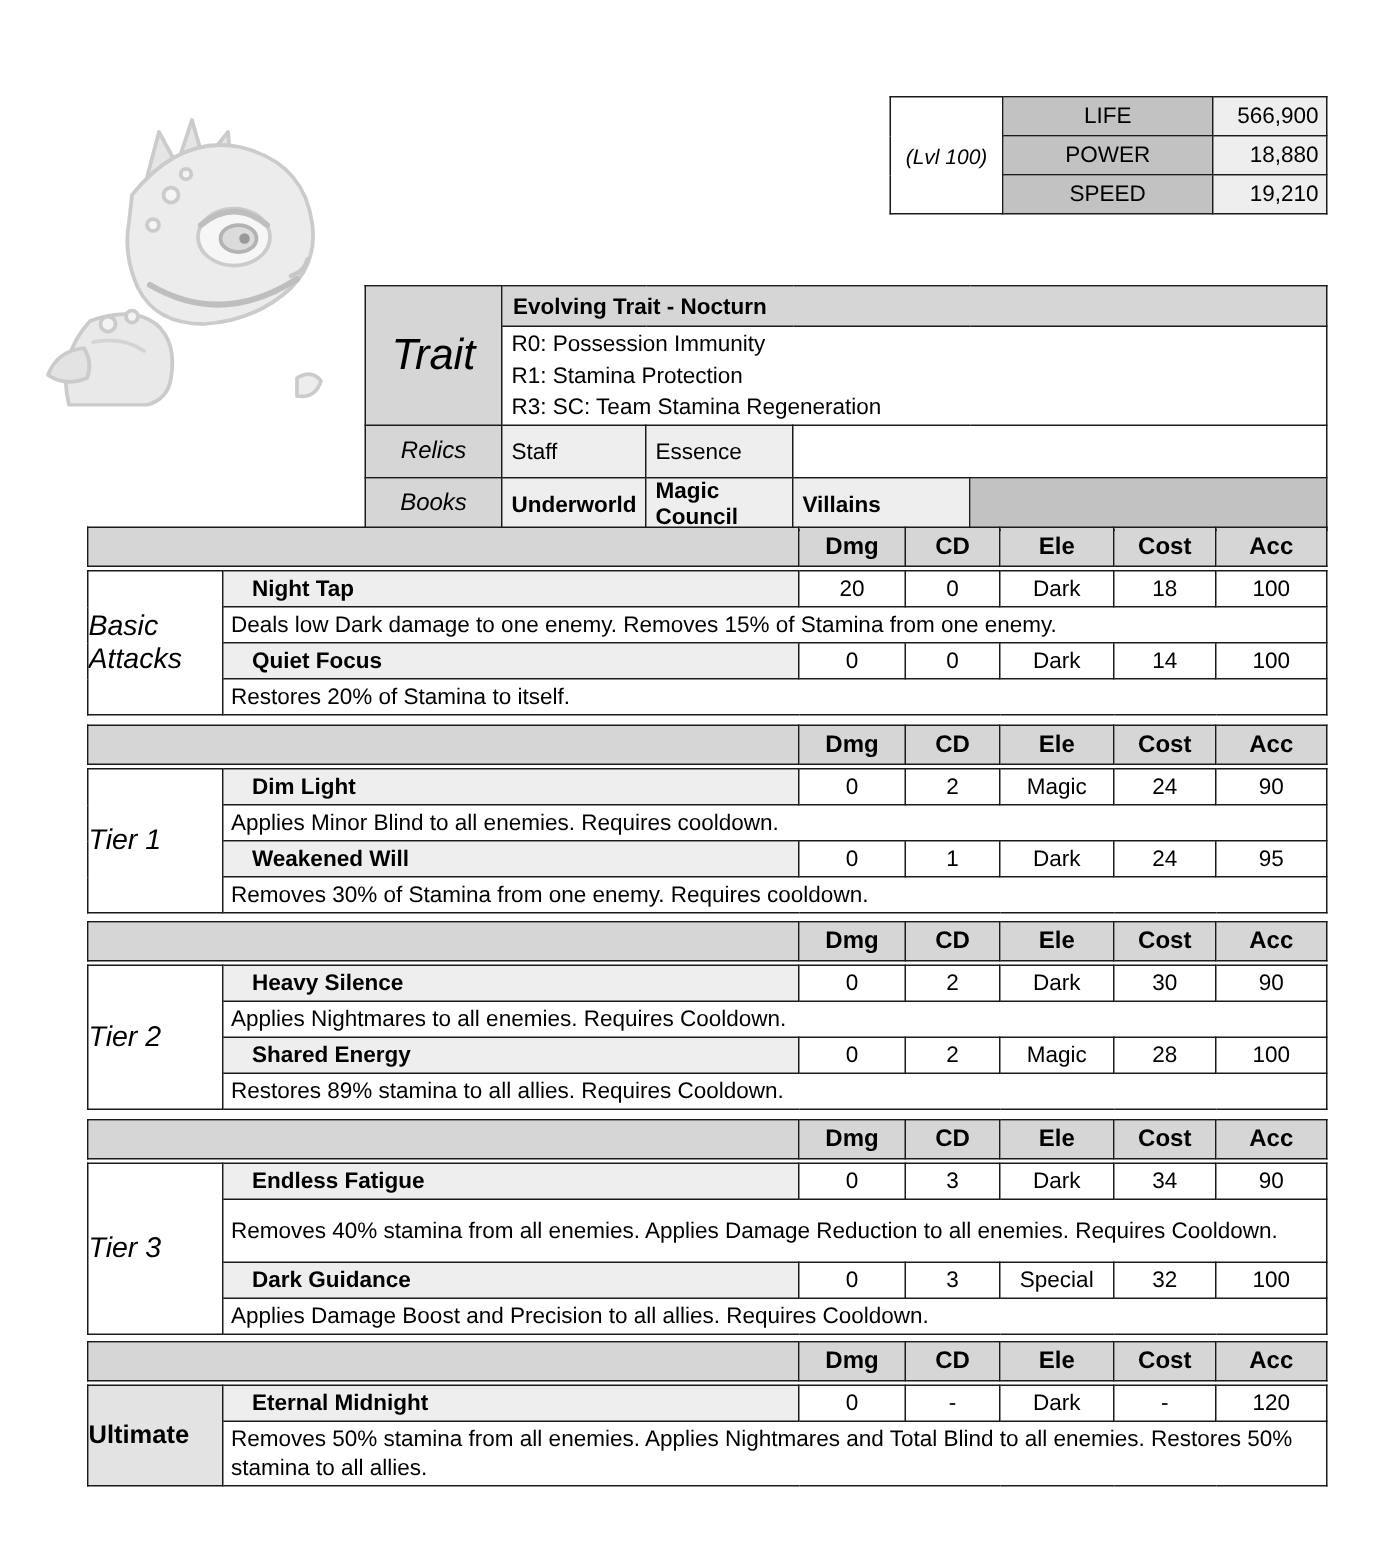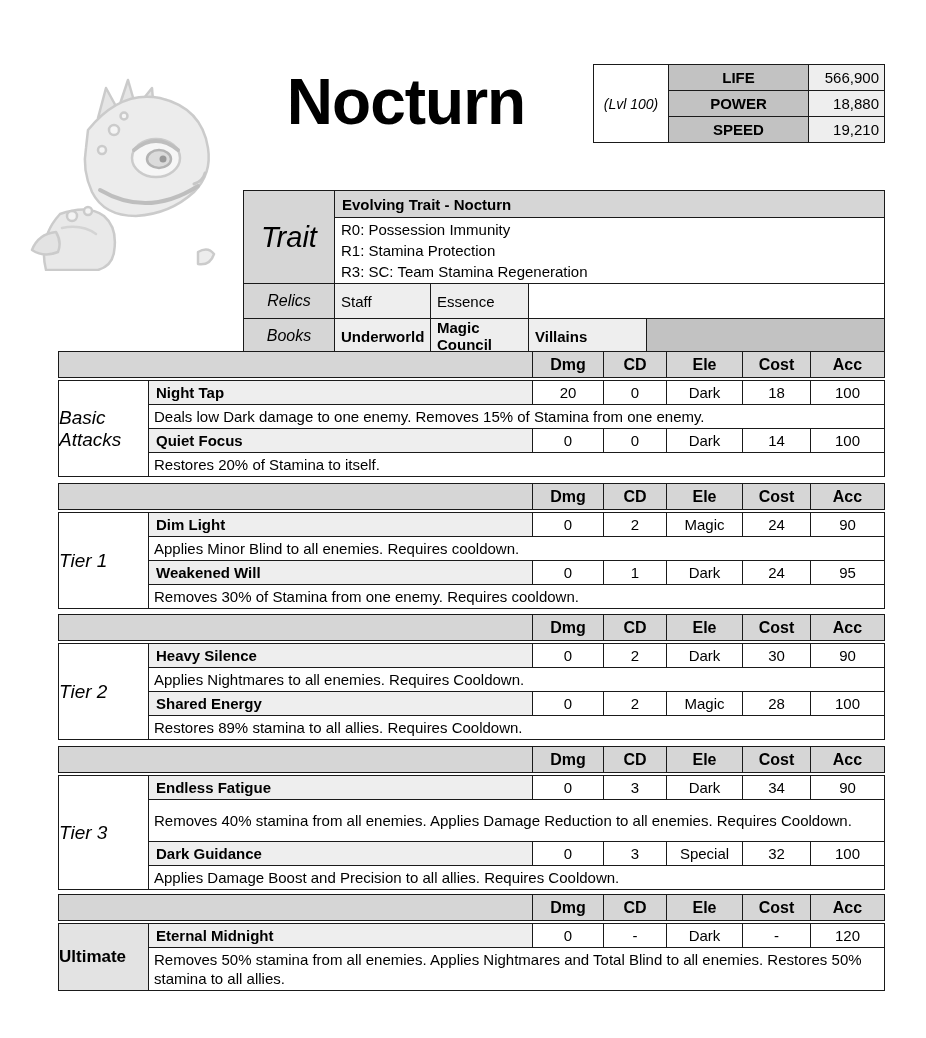--- a/index.html
+++ b/index.html
@@ -22,21 +22,21 @@
   .title {
     position:absolute; left:236px; top:70px; width:340px;
     font-size:64px; line-height:64px; font-weight:bold; text-align:center;
     letter-spacing:-1px; white-space:nowrap;
   }
 
   
   .stats { left:593px; top:64px; }
   .stats tr { height:26px; }
   .lvl-cell { background:#fff; font-style:italic; font-size:14px; text-align:center; }
-  .stat-label { background:var(--label-gray); font-weight:bold; text-align:center;margin-top:20px; }
+  .stat-label { background:var(--label-gray); font-weight:normal; text-align:center;margin-top:20px; }
   .stat-value { background:var(--cell-light); text-align:right; padding-right:5px; }
 
   .elements { left:593px; top:142px; }
   .elements tr { height:46px; }
   .el-label { background:var(--label-gray); font-weight:bold; font-size:16px; padding-left:7px; }
   .el-value { background:var(--cell-light); padding-left:6px; line-height:19px; }
 
   
   .trait { left:243px; top:190px; }
   .t-label { background:var(--band-gray); font-style:italic; text-align:center; }
@@ -50,21 +50,21 @@
   .slot-locked { background:var(--label-gray); }
 
   
   .band td { background:var(--band-gray); height:26px; font-weight:bold; font-size:16px; text-align:center; }
 
   
   .atk tr { height:24px; }
   .atk tr.tall { height:42px; }
   .tier-label { background:#fff; font-style:italic; font-size:19px; line-height:22px; text-align:left; }
   .tier-label.ultimate { background:var(--ultimate-gray); font-style:normal; font-weight:bold; font-size:17px; }
-  .move-name { background:var(--cell-light); font-weight:bold; padding-left:7px; white-space:nowrap; }
+  .move-name { background:var(--cell-light); font-weight:bold; padding-left:19px; white-space:nowrap; }
   .move-val { background:#fff; text-align:center; }
   .move-desc { background:#fff; padding:2px 0 2px 5px; line-height:19px; }
 </style>
 </head>
 <body>
 
 <div class="page">
 
   <svg class="portrait" viewBox="0 0 240 205">
     <g stroke="#c6c6c6" stroke-width="2.5" fill="#eaeaea" stroke-linejoin="round" stroke-linecap="round">
@@ -81,21 +81,20 @@
       <circle cx="122" cy="50" r="3.5" fill="#f4f4f4"></circle>
       <path d="M58 148 Q86 138 102 150 Q116 162 112 186 Q110 200 96 204 L44 204 Q36 172 58 148 Z" fill="#e7e7e7"></path>
       <circle cx="70" cy="150" r="5" fill="#f2f2f2"></circle>
       <circle cx="86" cy="145" r="4" fill="#f2f2f2"></circle>
       <path d="M54 166 Q36 168 30 184 Q42 192 56 186 Q60 176 54 166 Z" fill="#e0e0e0"></path>
       <path d="M60 162 Q80 158 94 168" fill="none" stroke="#d0d0d0"></path>
       <path d="M196 186 Q206 180 212 188 Q208 200 196 198 Z" fill="#ececec"></path>
     </g>
   </svg>
 
-  <div class="title">Nocturn</div>
 
   <table class="stats">
     <colgroup>
         <col style="width:75px">
         <col style="width:140px">
         <col style="width:76px">
       </colgroup>
     <tbody>
         <tr>
       <td class="lvl-cell" rowspan="3">(Lvl 100)</td>

